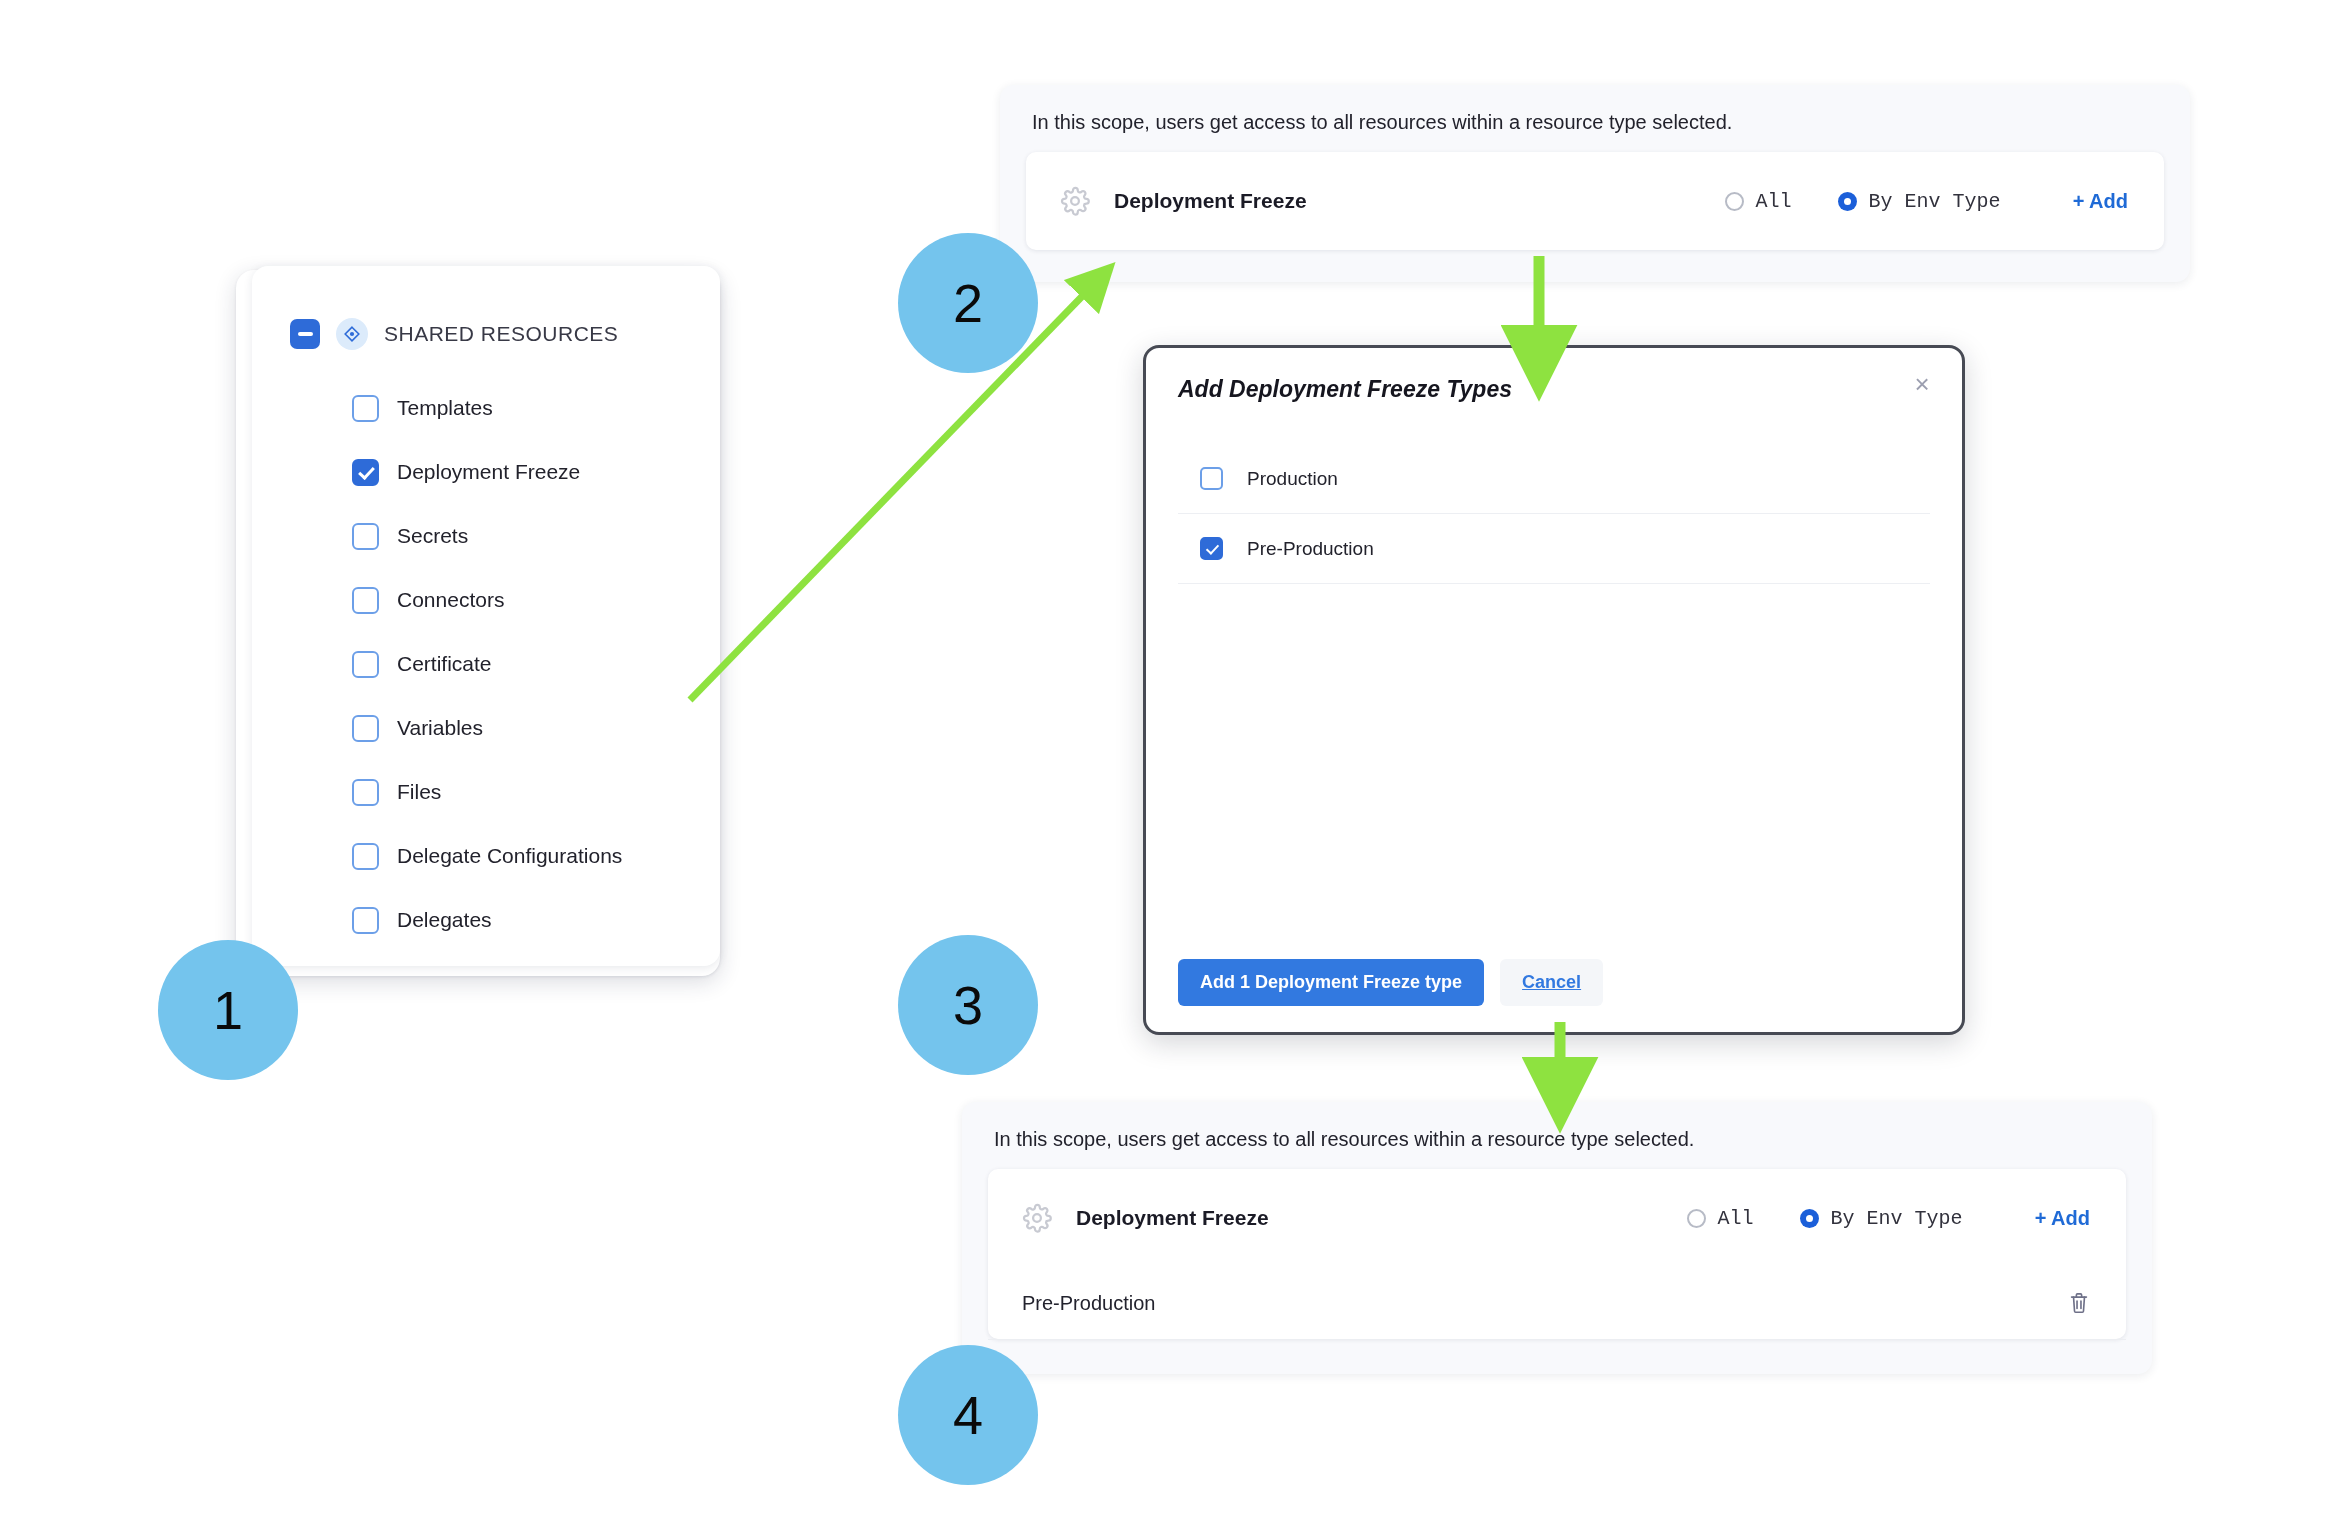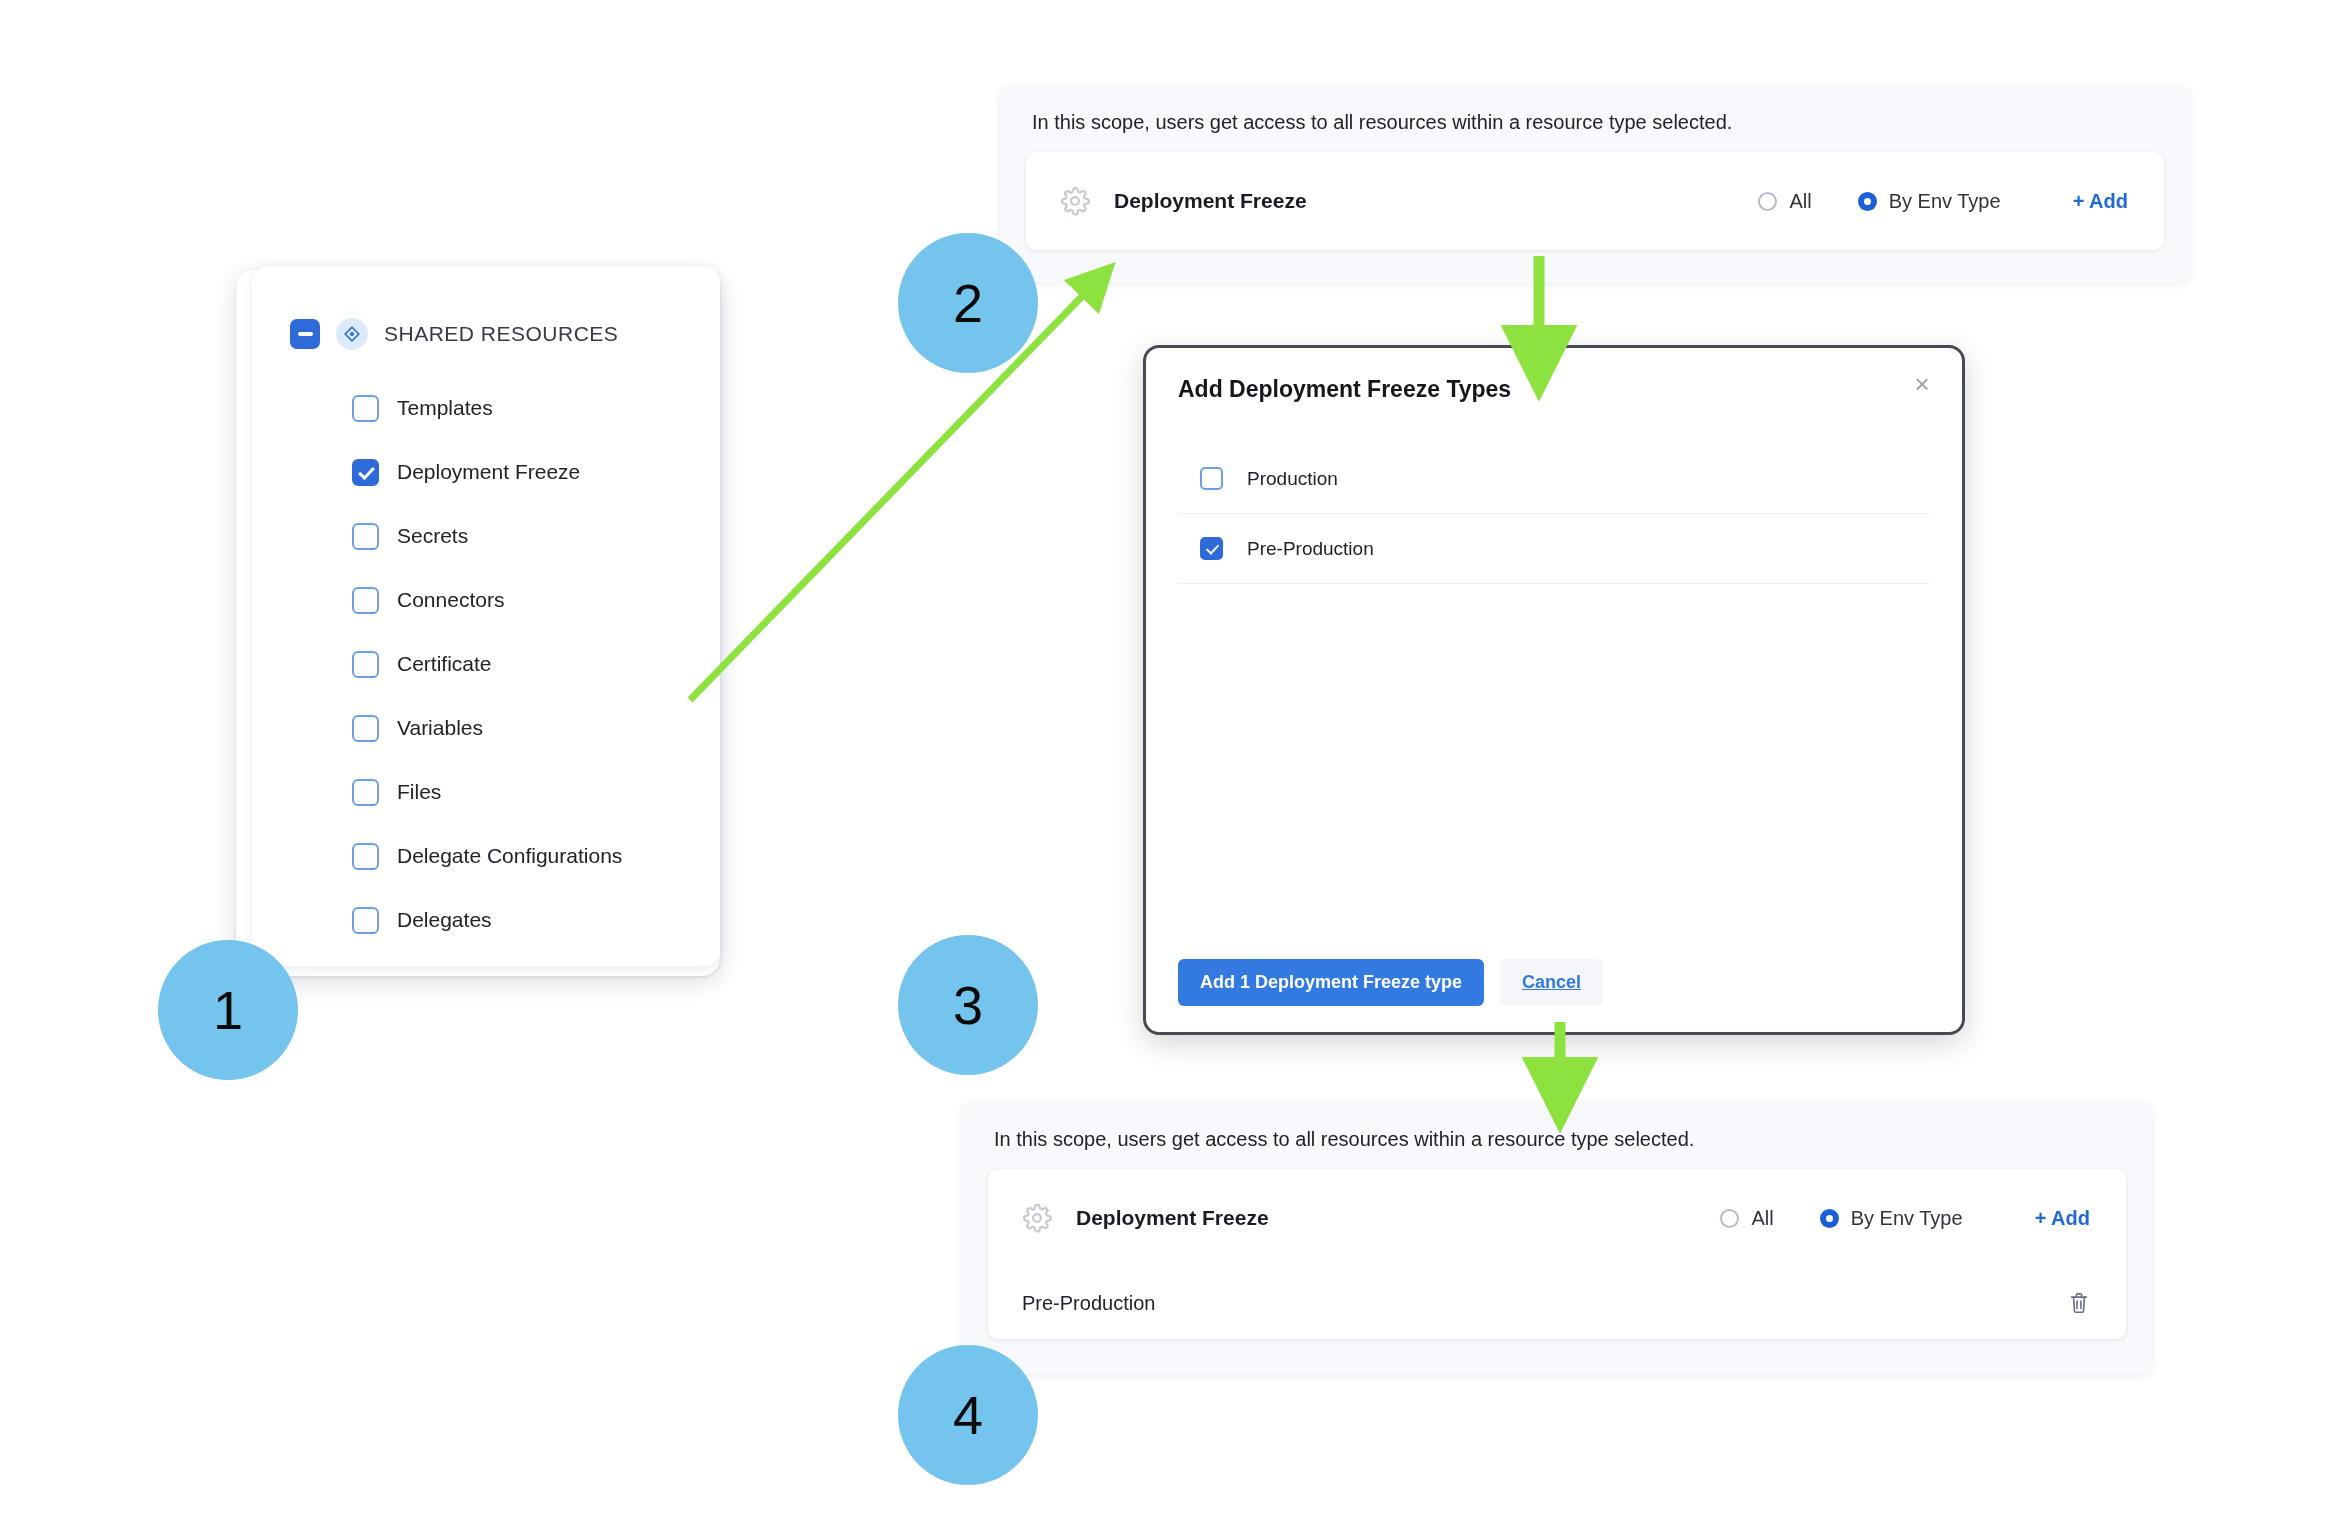--- a/index.html
+++ b/index.html
@@ -177,21 +177,21 @@
   }
   .gear-wrap { flex: 0 0 auto; display:flex; align-items:center; }
   .res-type-name {
     font-size: 21px;
     font-weight: bold;
     color: #1B1B26;
     margin-left: 24px;
   }
   .spacer { flex: 1 1 auto; }
   .radio-group { display: flex; align-items: center; gap: 46px; }
-  .radio-opt { display: flex; align-items: center; gap: 12px; }
+  .radio-opt { display: flex; align-items: center; gap: 12px; font-family: Liberation Mono, monospace; }
   .radio {
     width: 19px;
     height: 19px;
     border-radius: 50%;
     border: 2px solid #B7BBC6;
     box-sizing: border-box;
     background: #ffffff;
     flex: 0 0 auto;
   }
   .radio.selected {
@@ -241,20 +241,21 @@
     z-index: 30;
     box-shadow: 0 8px 28px rgba(20,25,45,0.18);
   }
   .modal-title {
     position: absolute;
     left: 32px;
     top: 28px;
     font-size: 23px;
     font-weight: bold;
     color: #16161F;
+    font-style: italic;
   }
   #modal-close {
     position: absolute;
     right: 26px;
     top: 22px;
     width: 28px;
     height: 28px;
     display: flex;
     align-items: center;
     justify-content: center;

